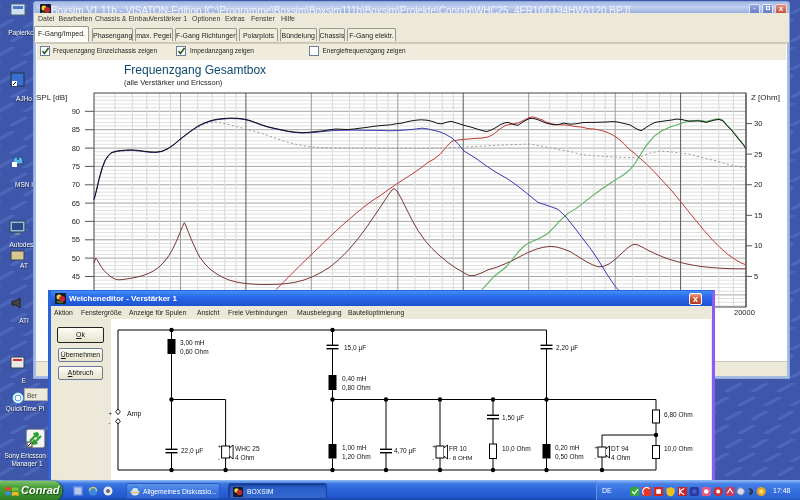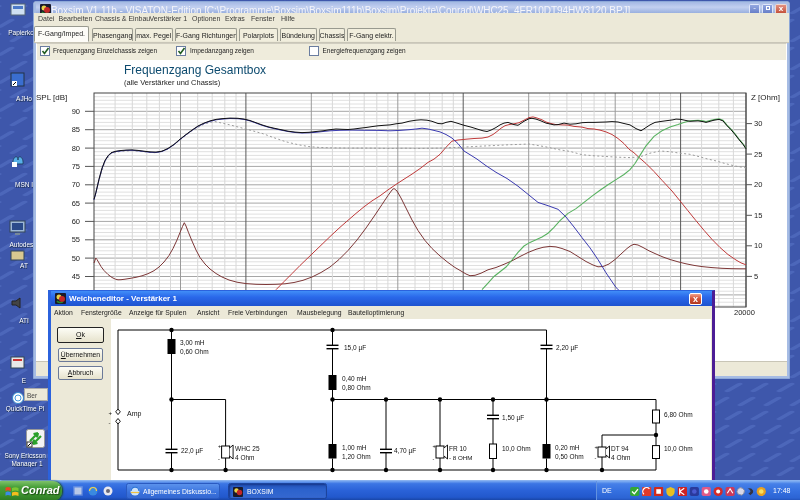--- a/index.html
+++ b/index.html
@@ -1350,21 +1350,21 @@
     <rect x="0.5" y="0.5" width="9" height="9" fill="#fff" stroke="#6a7da0"></rect>
     <path d="M2.5,5 l2,2.5 l4,-5.5" stroke="#215c21" stroke-width="1.6" fill="none"></path>
   </svg>
 <div style="position:absolute;left:190px;top:46.5px;font-size:6.5px;color:#222;z-index:3">Impedanzgang zeigen</div>
 <svg style="position:absolute;left:309px;top:46px;z-index:3" width="10" height="10" viewBox="0 0 10 10">
     <rect x="0.5" y="0.5" width="9" height="9" fill="#fff" stroke="#6a7da0"></rect>
   </svg>
 <div style="position:absolute;left:322.5px;top:46.5px;font-size:6.5px;color:#222;z-index:3">Energiefrequenzgang zeigen</div>
 
 <div style="position:absolute;left:124px;top:63px;font-size:12px;color:#0c4a6e;z-index:3">Frequenzgang Gesamtbox</div>
-<div style="position:absolute;left:124px;top:77.5px;font-size:7.5px;color:#222;z-index:3">(alle Verstärker und Chassis)</div>
+<div style="position:absolute;left:124px;top:77.5px;font-size:7.5px;color:#222;z-index:3">(alle Verstärker und Ericsson)</div>
 <svg style="position:absolute;left:0;top:0;width:800px;height:500px;z-index:3" viewBox="0 0 800 500">
 <rect x="94.0" y="93.0" width="652.0" height="214.0" fill="#ffffff"></rect>
 <line x1="94.0" y1="96.7" x2="746.0" y2="96.7" stroke="#e0e0e0" stroke-width="1"></line>
     <line x1="94.0" y1="100.3" x2="746.0" y2="100.3" stroke="#e0e0e0" stroke-width="1"></line>
     <line x1="94.0" y1="104.0" x2="746.0" y2="104.0" stroke="#e0e0e0" stroke-width="1"></line>
     <line x1="94.0" y1="107.7" x2="746.0" y2="107.7" stroke="#e0e0e0" stroke-width="1"></line>
     <line x1="94.0" y1="111.3" x2="746.0" y2="111.3" stroke="#a6a6a6" stroke-width="1"></line>
     <line x1="94.0" y1="115.0" x2="746.0" y2="115.0" stroke="#e0e0e0" stroke-width="1"></line>
     <line x1="94.0" y1="118.7" x2="746.0" y2="118.7" stroke="#e0e0e0" stroke-width="1"></line>
     <line x1="94.0" y1="122.4" x2="746.0" y2="122.4" stroke="#e0e0e0" stroke-width="1"></line>
@@ -1494,21 +1494,21 @@
 <text x="751" y="100" font-size="8" fill="#222">Z [Ohm]</text>
 <text x="734" y="315" font-size="7.5" fill="#222">20000</text>
 <polyline points="94.0,263.0 95.8,258.0 97.0,259.5 99.0,263.0 101.0,266.5 104.0,270.5 108.0,274.5 112.0,277.5 115.5,279.2 118.0,279.8 121.0,279.7 125.0,279.2 130.0,278.4 136.0,277.3 142.0,275.8 148.0,273.7 154.0,270.7 159.0,267.0 164.0,262.0 169.0,255.5 173.0,248.5 177.0,240.0 180.0,232.5 182.5,226.5 184.3,222.7 186.0,226.0 188.5,232.5 192.0,241.0 196.0,250.0 200.0,257.5 205.0,264.0 210.0,269.0 216.0,273.5 222.0,277.0 229.0,280.0 237.0,282.2 246.0,283.6 256.0,284.3 266.0,284.5 276.0,284.3 285.0,283.8 294.0,282.5 303.0,280.3 312.0,277.0 321.0,272.5 330.0,267.0 339.0,259.5 348.0,250.5 357.0,240.0 366.0,228.0 375.0,215.0 382.0,204.5 388.0,195.5 392.0,190.0 394.0,188.5 397.0,191.0 401.0,198.0 406.0,208.0 412.0,220.0 418.0,230.5 425.0,240.5 432.0,248.5 440.0,256.0 448.0,262.5 455.0,267.5 461.0,271.0 466.0,274.0 470.0,275.7 475.0,275.3 481.0,273.2 488.0,269.8 496.0,267.5 504.0,264.3 512.0,260.8 520.0,256.5 528.0,252.5 536.0,249.3 543.0,247.3 550.0,246.4 556.0,246.9 562.0,248.5 570.0,251.5 578.0,256.5 586.0,261.5 593.0,265.0 598.0,266.8 603.0,266.5 609.0,264.0 615.0,259.5 621.0,254.0 627.0,248.5 631.0,245.5 634.0,244.3 638.0,245.0 643.0,247.5 649.0,250.8 656.0,254.0 663.0,257.0 670.0,259.5 678.0,261.8 686.0,263.8 694.0,265.4 702.0,266.6 712.0,267.6 722.0,268.3 732.0,268.7 740.0,268.8 746.0,268.8" fill="none" stroke="#7d3737" stroke-width="1"></polyline>
 <polyline points="276.0,289.7 284.0,281.6 292.0,273.6 300.0,265.5 308.0,257.8 316.0,250.1 324.0,242.4 332.0,234.7 340.0,227.3 348.0,220.3 356.0,213.4 364.0,206.8 372.0,200.9 380.0,195.8 388.0,189.9 396.0,184.4 404.0,179.2 412.0,174.1 420.0,168.6 428.0,162.4 434.0,159.1 440.0,154.3 446.0,147.3 452.0,141.1 458.0,140.0 466.0,139.2 474.0,138.5 482.0,138.1 488.0,137.0 493.0,134.5 497.0,131.5 501.0,128.2 505.0,125.7 509.0,124.6 514.0,123.8 519.0,122.7 524.0,120.2 529.0,117.6 533.0,116.9 537.0,118.0 542.0,119.8 546.0,122.0 551.0,123.5 556.0,124.6 562.0,124.9 568.0,125.1 574.0,126.4 582.0,127.1 588.0,128.6 594.0,129.0 600.0,130.1 606.0,131.9 612.0,134.5 618.0,138.5 624.0,143.6 629.0,149.2 634.0,152.8 640.0,158.3 646.0,163.5 654.0,171.5 662.0,180.3 672.0,191.0 680.0,200.9 688.0,210.8 696.0,220.7 704.0,230.3 712.0,239.4 720.0,247.5 728.0,254.5 736.0,260.0 741.0,262.9 746.0,264.8" fill="none" stroke="#c03a3a" stroke-width="1"></polyline>
 <polyline points="94.0,199.8 99.0,180.0 105.0,161.3 111.0,153.6 120.0,151.4 132.0,150.6 144.0,151.7 156.0,152.8 168.0,149.2 180.0,140.0 192.0,130.8 204.0,124.2 210.0,122.4 215.0,121.6 222.0,123.1 230.0,124.9 240.0,127.5 250.0,130.1 263.0,133.7 275.0,138.1 286.0,141.8 298.0,144.7 309.0,146.6 320.0,147.5 332.0,147.9 350.0,148.1 370.0,148.1 390.0,148.4 405.0,148.2 420.0,148.4 440.0,148.1 460.0,147.3 480.0,146.2 495.0,145.5 510.0,144.7 520.0,144.4 529.0,144.0 538.0,145.5 546.0,146.9 553.0,148.4 560.0,149.9 570.0,151.4 582.0,154.7 594.0,155.8 606.0,156.5 618.0,157.2 630.0,157.6 640.0,156.9 650.0,153.2 660.0,151.0 670.0,151.7 680.0,153.2 690.0,154.3 700.0,156.9 708.0,159.1 716.0,160.9 725.0,163.5 735.0,166.0 746.0,167.9" fill="none" stroke="#9b9b9b" stroke-width="1" stroke-dasharray="2,2.4"></polyline>
 <polyline points="482.0,289.7 488.0,283.1 494.0,276.5 500.0,271.7 506.0,267.0 512.0,260.0 518.0,252.3 524.0,246.0 530.0,242.4 536.0,239.8 542.0,236.9 548.0,233.2 554.0,227.3 560.0,220.7 568.0,213.4 576.0,208.6 584.0,202.4 592.0,196.1 600.0,190.3 608.0,184.8 616.0,179.6 624.0,174.5 630.0,169.7 635.0,163.5 640.0,155.4 646.0,145.8 654.0,136.3 662.0,130.8 670.0,127.1 678.0,124.6 683.0,122.7 690.0,120.7 698.0,120.2 703.0,120.9 706.0,121.6 710.0,120.5 714.0,119.6 719.0,118.9 723.0,120.3 727.0,125.1 731.0,129.1 735.0,133.9 739.0,139.1 743.0,143.8 746.0,148.2" fill="none" stroke="#58b260" stroke-width="1.1"></polyline>
 <polyline points="94.0,199.8 96.0,192.5 99.0,179.6 102.0,168.6 105.0,160.9 108.0,156.1 111.0,153.2 115.0,151.7 120.0,151.0 126.0,150.4 132.0,150.3 138.0,150.8 144.0,151.5 150.0,152.3 156.0,152.5 162.0,151.5 168.0,148.8 174.0,144.7 180.0,139.6 186.0,134.8 192.0,130.4 198.0,126.4 204.0,123.5 210.0,121.3 216.0,119.8 222.0,119.1 230.0,118.5 238.0,118.7 244.0,119.4 250.0,120.9 256.0,123.1 262.0,125.3 268.0,127.1 274.0,128.6 281.0,130.1 288.0,131.5 295.0,132.5 302.0,133.0 309.0,132.8 316.0,132.3 323.0,131.5 330.0,130.8 340.0,130.3 352.0,130.1 365.0,130.3 378.0,130.4 390.0,130.8 400.0,130.4 409.0,129.7 416.0,129.0 422.0,128.2 428.0,129.0 434.0,130.4 440.0,131.9 446.0,134.5 452.0,138.1 458.0,143.6 464.0,151.0 470.0,154.7 477.0,159.1 486.0,165.7 496.0,172.3 507.0,178.5 518.0,186.2 528.0,194.3 538.0,202.4 548.0,205.7 558.0,209.3 566.0,217.0 574.0,227.0 582.0,237.6 590.0,247.9 598.0,259.6 606.0,272.8 611.0,280.2 616.0,287.5 619.0,290.4" fill="none" stroke="#3a3ab0" stroke-width="1"></polyline>
 <polyline points="94.0,199.4 96.0,192.1 99.0,179.2 102.0,168.2 105.0,160.5 108.0,155.8 111.0,152.8 115.0,151.4 120.0,150.6 126.0,150.1 132.0,149.9 138.0,150.4 144.0,151.2 150.0,151.9 156.0,152.1 162.0,151.2 168.0,148.4 174.0,144.4 180.0,139.2 186.0,134.5 192.0,130.1 198.0,126.0 204.0,123.1 210.0,120.9 216.0,119.4 222.0,118.7 230.0,118.1 238.0,118.3 244.0,119.1 250.0,120.5 256.0,122.7 262.0,124.9 268.0,126.8 274.0,128.2 281.0,129.7 288.0,131.2 295.0,132.1 302.0,132.6 309.0,132.3 316.0,131.5 323.0,130.8 330.0,129.7 336.0,129.0 342.0,129.3 348.0,129.5 354.0,129.0 360.0,128.2 366.0,127.5 372.0,126.6 378.0,125.8 384.0,125.3 390.0,124.9 396.0,123.8 402.0,123.1 409.0,121.3 416.0,120.2 421.0,119.8 427.0,120.2 432.0,121.3 438.0,123.5 442.0,123.8 446.0,122.4 451.0,121.3 457.0,123.1 464.0,125.3 471.0,127.1 478.0,129.3 483.0,130.8 487.0,131.5 491.0,130.1 496.0,127.5 500.0,124.9 504.0,123.1 508.0,122.4 514.0,124.6 518.0,125.3 524.0,121.3 529.0,118.7 532.0,118.3 536.0,119.1 540.0,120.5 546.0,123.1 551.0,124.2 554.0,124.9 558.0,124.6 564.0,123.1 570.0,124.2 576.0,123.8 582.0,122.7 588.0,122.4 594.0,122.4 600.0,122.2 606.0,122.0 612.0,121.6 618.0,122.0 624.0,123.5 630.0,124.9 636.0,128.6 641.0,130.8 646.0,127.5 650.0,124.9 655.0,122.4 662.0,121.3 668.0,120.5 673.0,119.8 676.0,119.1 681.0,119.4 686.0,120.5 690.0,121.3 698.0,120.9 703.0,121.6 706.0,122.4 710.0,121.3 714.0,120.2 719.0,119.4 723.0,120.9 727.0,125.7 731.0,129.7 735.0,134.5 739.0,139.6 743.0,144.4 746.0,148.8" fill="none" stroke="#111" stroke-width="1"></polyline>
 </svg>
 
-<div style="position:absolute;left:48px;top:290px;width:667px;height:210px;z-index:7;background:#ece9d8;border-left:3px solid #2b62dd;border-right:3px solid #4c1d95;border-top:1px solid #2b62dd;">
+<div style="position:absolute;left:48px;top:290px;width:667px;height:210px;z-index:7;background:#ece9d8;border-left:3px solid #2b62dd;border-right:3px solid #8b5cf6;border-top:1px solid #2b62dd;">
   <div style="position:absolute;left:0;top:0;right:0;height:15px;background:linear-gradient(180deg,#418ef8 0%,#2a68ea 40%,#1e53cf 100%);"></div>
   <svg style="position:absolute;left:4px;top:2px" width="11" height="11" viewBox="0 0 11 11">
       <rect width="11" height="11" fill="#1a1a2a" rx="1"></rect>
       <circle cx="4" cy="4" r="2.5" fill="#e8d34a"></circle>
       <circle cx="7" cy="6" r="3" fill="#c42727"></circle>
       <path d="M2,8 a4,3 0 0 0 6,1" stroke="#2a8a2a" stroke-width="1.4" fill="none"></path>
     </svg>
   <div style="position:absolute;left:18px;top:2.5px;font-size:8px;font-weight:bold;color:#fff">Weicheneditor - Verstärker 1</div>
   <div style="position:absolute;left:638px;top:1.5px;width:13px;height:12px;background:linear-gradient(180deg,#f0a088,#d4553c 45%,#b03820);border:1px solid #fff;border-radius:2px;color:#fff;font-size:9px;font-weight:bold;line-height:11px;text-align:center">x</div>
 

